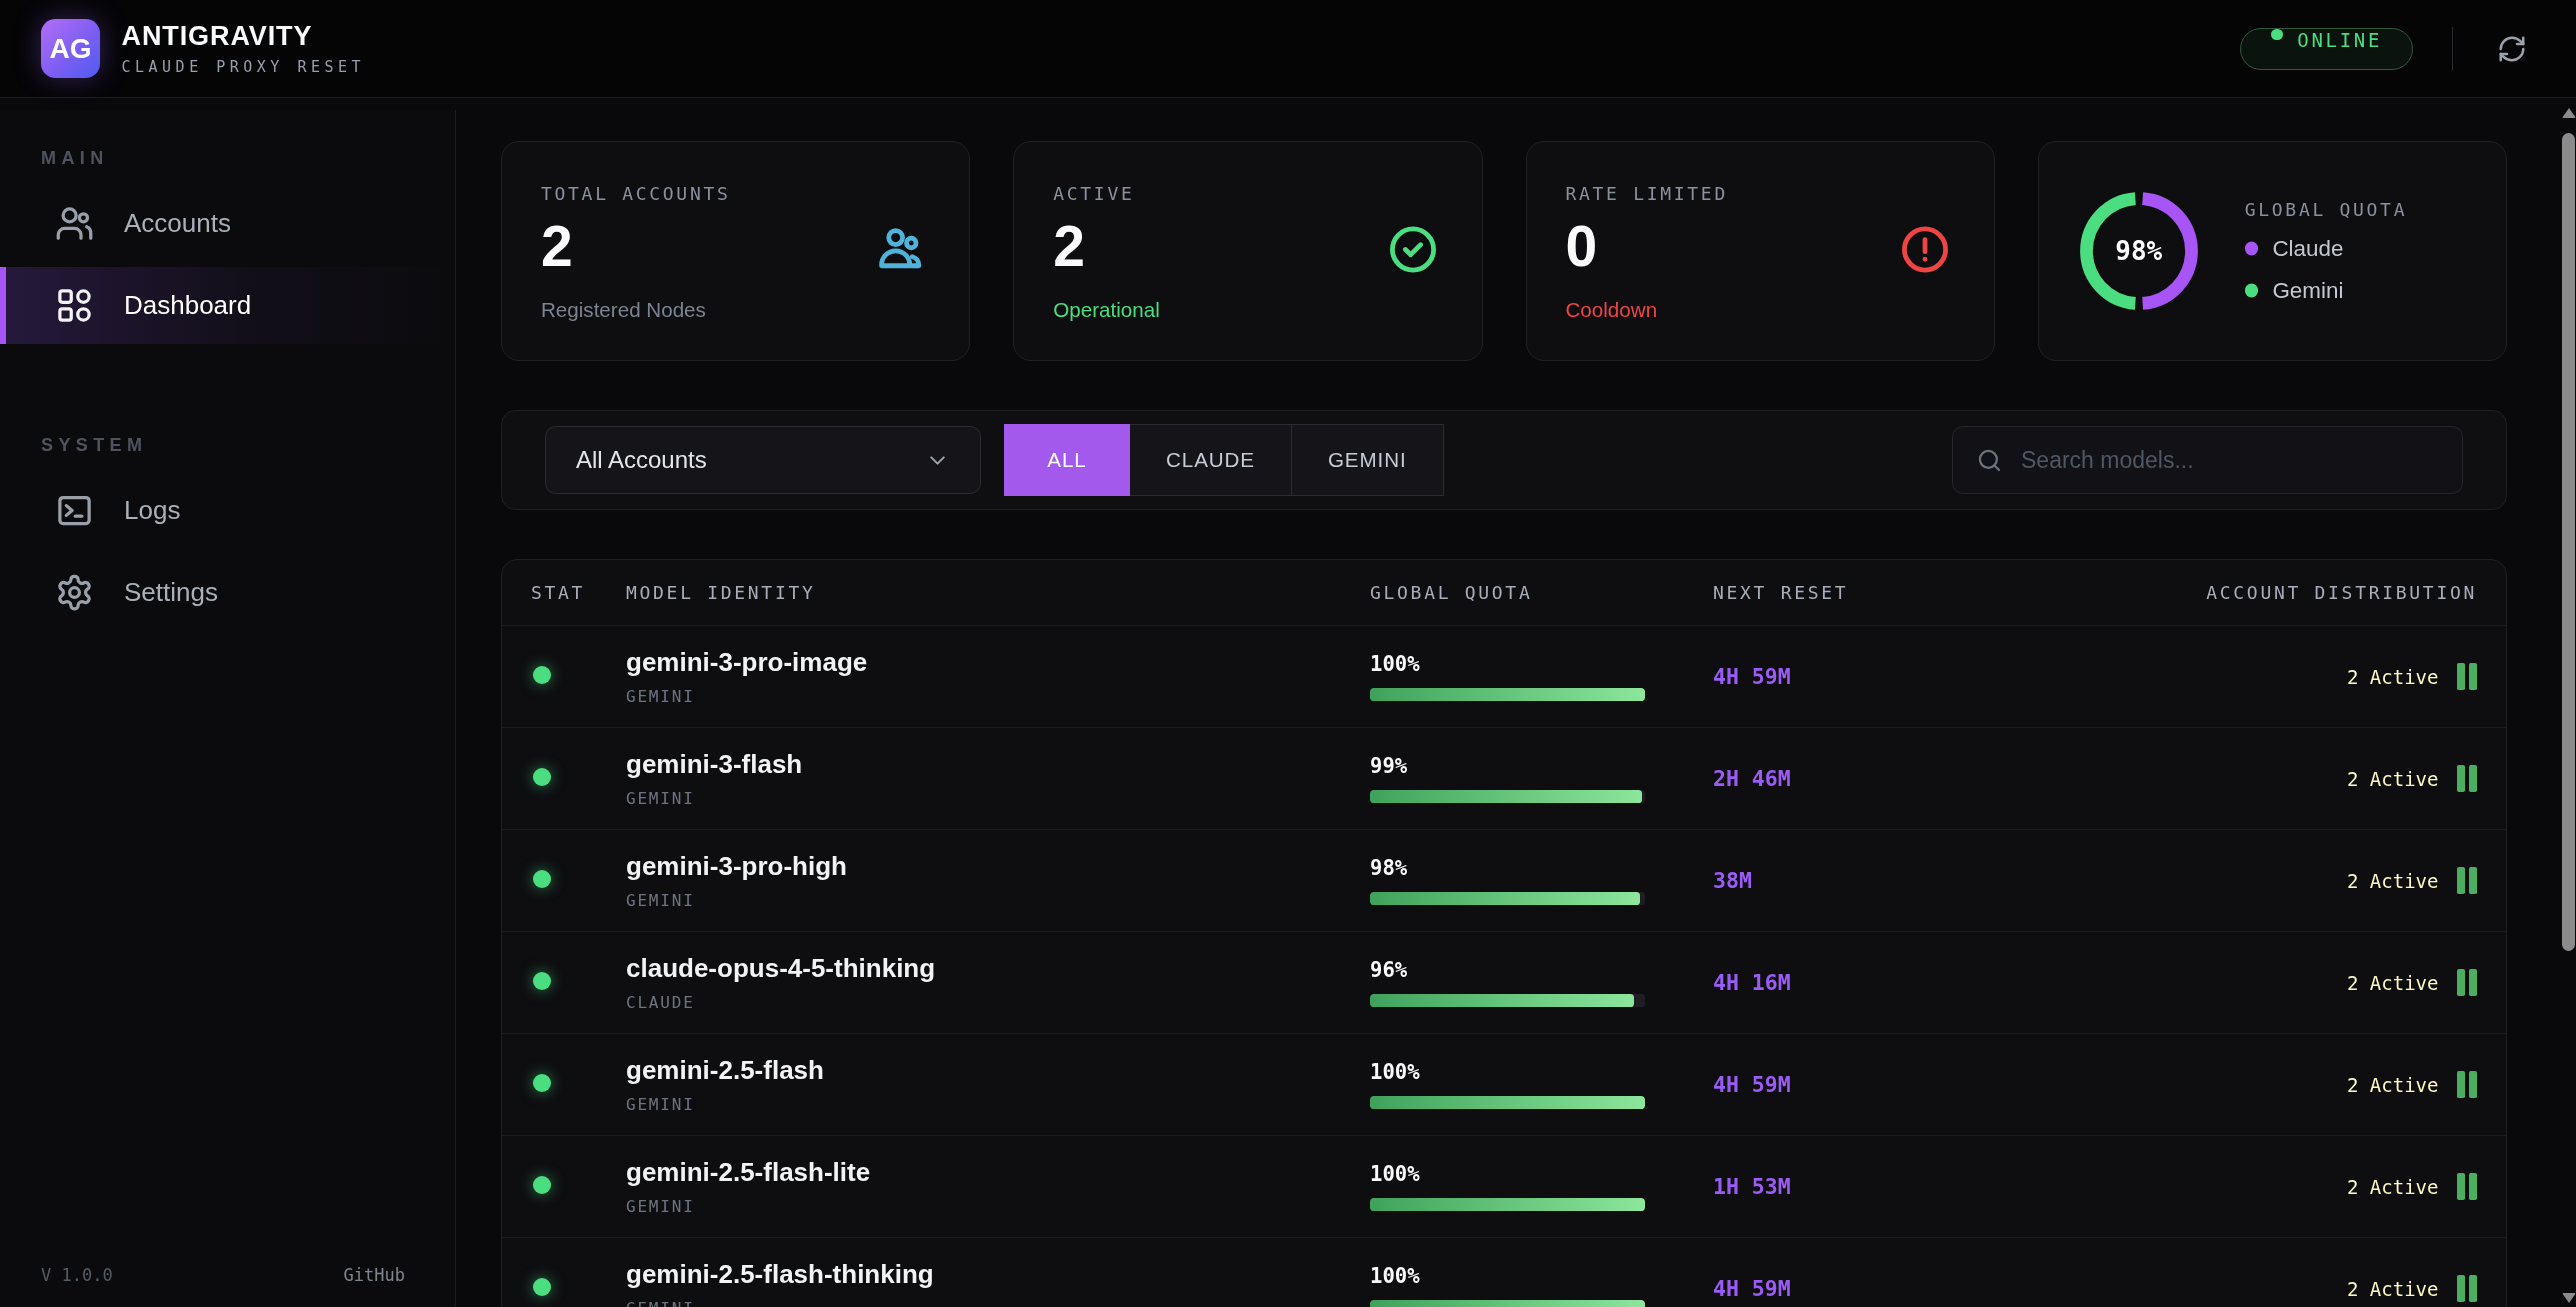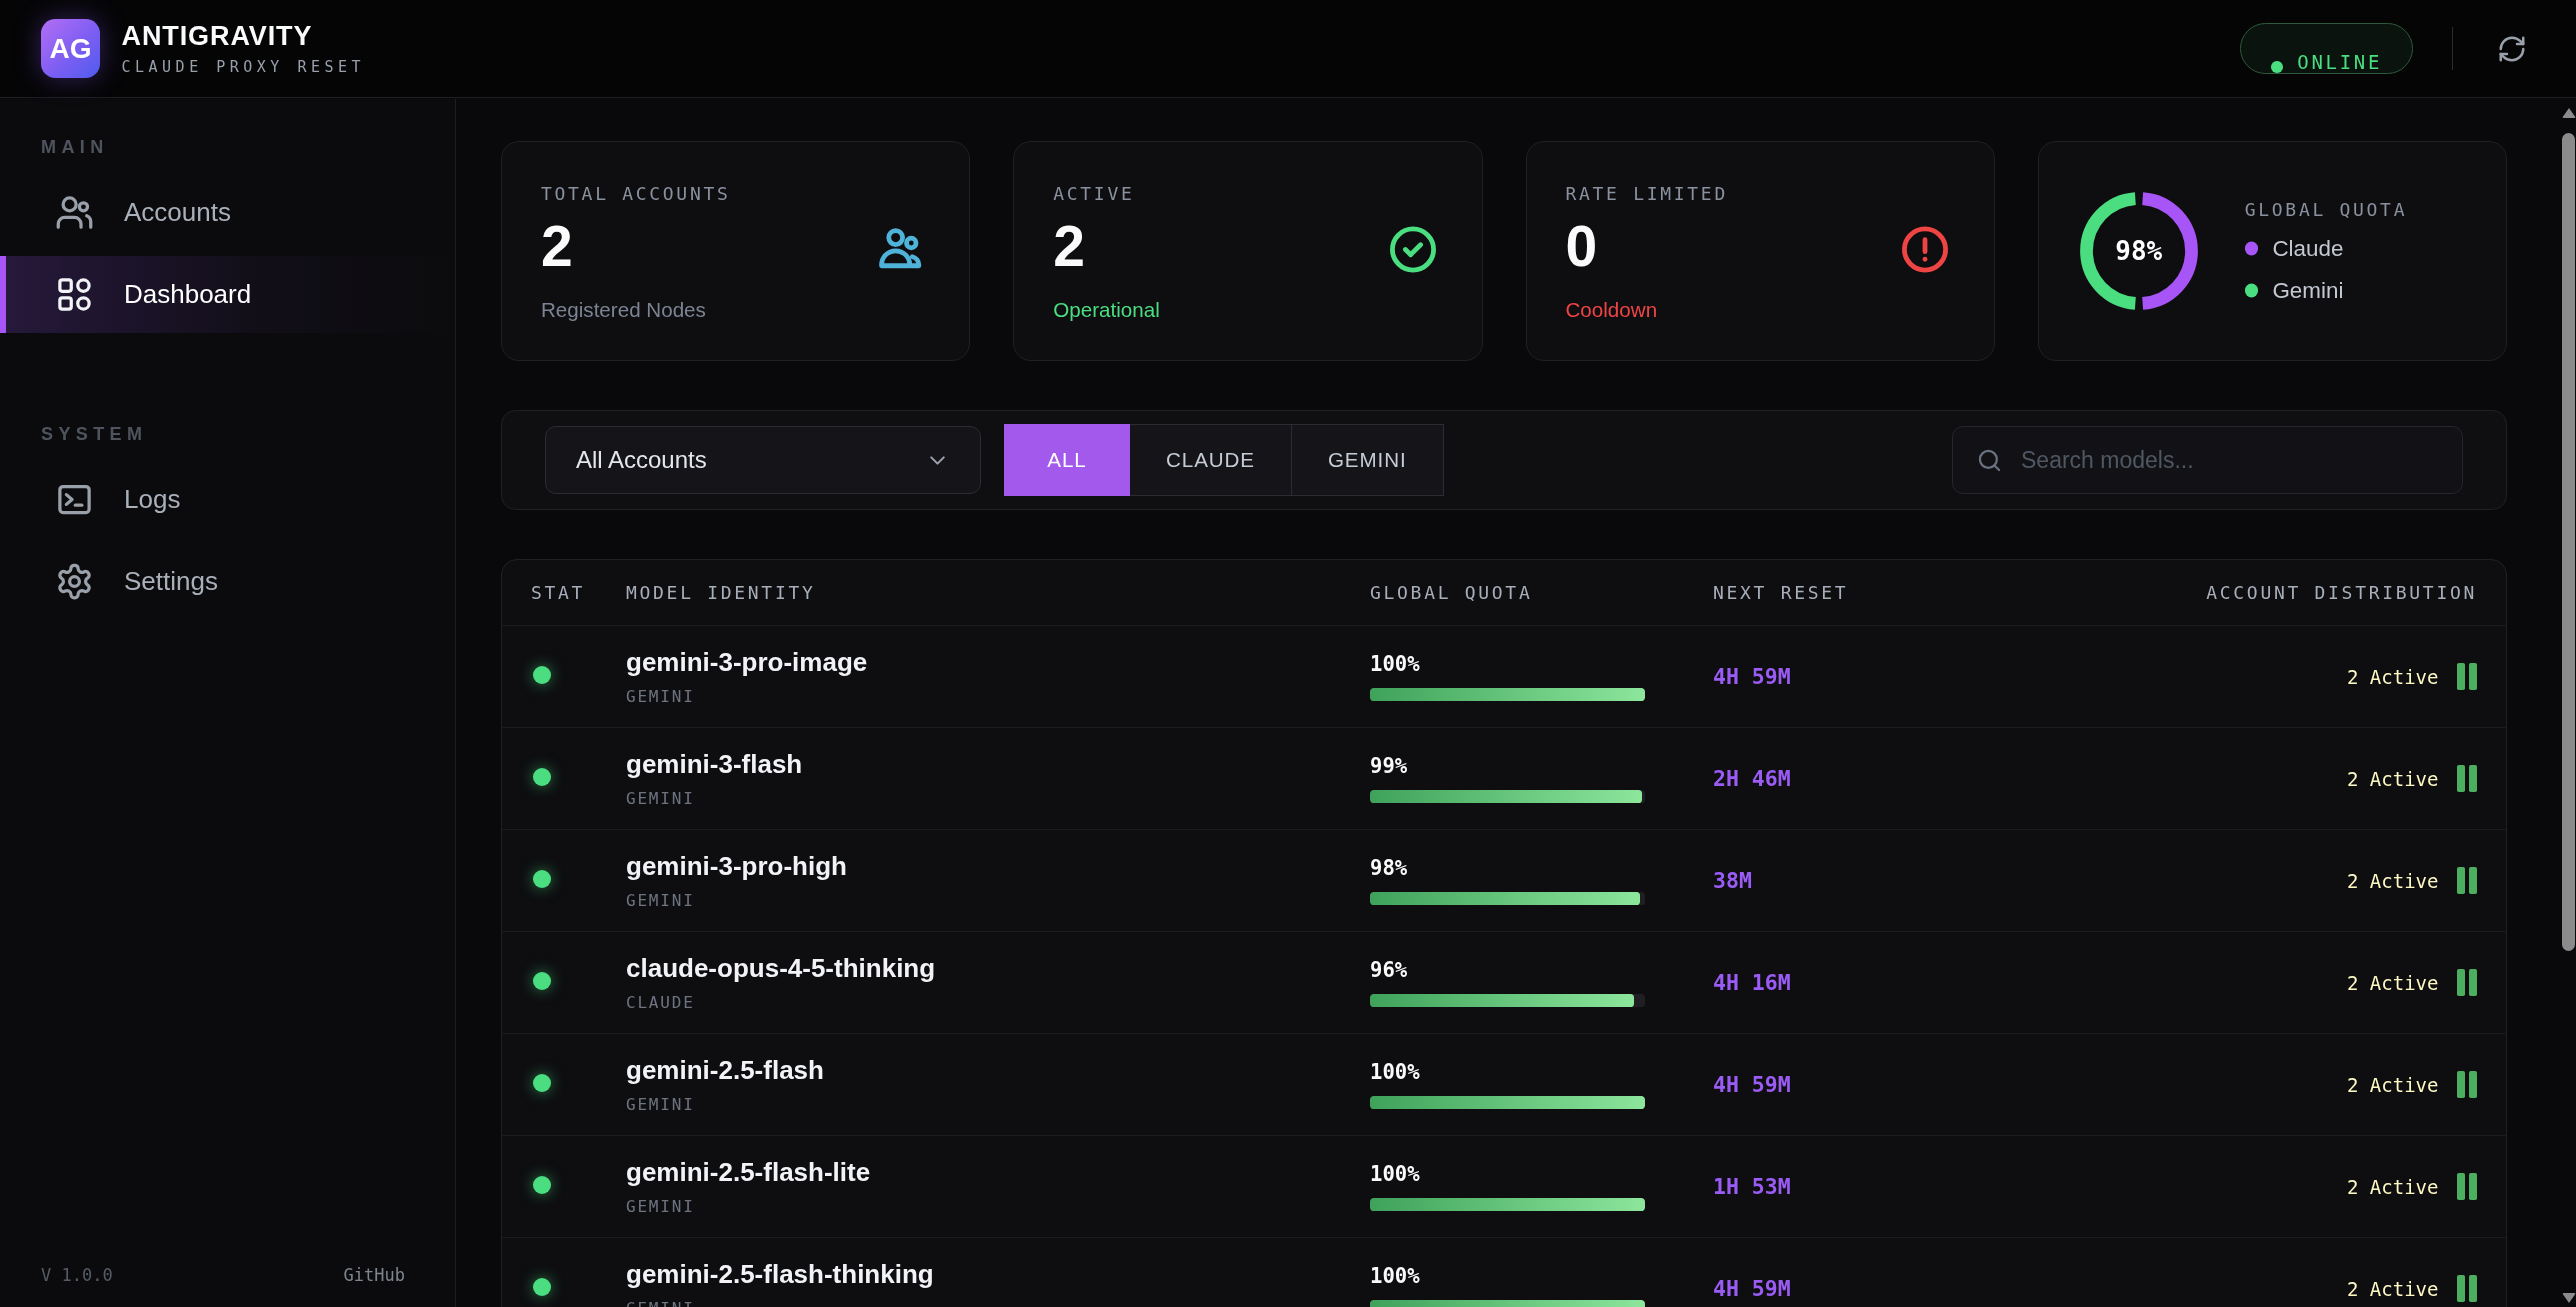--- a/index.html
+++ b/index.html
@@ -23,33 +23,33 @@
     background:linear-gradient(135deg,#b36ef5 0%,#7d5ef2 55%,#4e5cee 100%);
     display:flex; align-items:center; justify-content:center;
     font-weight:bold; font-size:28px; color:#fff;
     box-shadow:0 0 27px rgba(140,90,245,.35);
   }
   .brand { margin-left:21.5px; }
   .brand-title { font-size:27px; font-weight:bold; letter-spacing:0.9px; color:#fafbfc; }
   .brand-sub { margin-top:5.4px; font-size:15px; letter-spacing:4.5px; color:#99a0ab; }
   .header-right { margin-left:auto; display:flex; align-items:center; margin-right:45px; }
   .online-badge {
-    display:flex; align-items:flex-end; gap:14.3px;
-    height:51px; padding:0 30px; border-radius:894px;
+    display:flex; align-items:flex-start; gap:14.3px;
+    height:42px; padding:0 30px; border-radius:894px;
     border:0.9px solid #2e5a3c; background:rgba(26,58,36,.28);
     color:#4ade80; font-size:19px; letter-spacing:2.7px; cursor:default;
   }
   .online-dot { width:11.6px; height:11.6px; border-radius:50%; background:#4ade80; }
   .header-divider { width:0.9px; height:43px; background:#2b2b31; margin:0 39px; }
   .refresh-btn { width:39px; height:39px; display:flex; align-items:center; justify-content:center; cursor:pointer; }
   .refresh-btn svg { width:30px; height:30px; stroke:#9aa1ab; }
 
   
   .sidebar {
-    position:absolute; top:99px; left:0; bottom:0; width:456px;
+    position:absolute; top:110px; left:0; bottom:0; width:456px;
     background:#0b0b0d; border-right:0.9px solid #1c1c21; z-index:10;
   }
   .side-section-label {
     margin:38px 0 16px 41px; font-size:18px; font-weight:bold;
     letter-spacing:5.4px; color:#4e535d;
   }
   .side-item {
     height:77px; display:flex; align-items:center; gap:30px;
     padding-left:55px; margin:5.4px 0; cursor:pointer;
     color:#aab0ba; position:relative;

